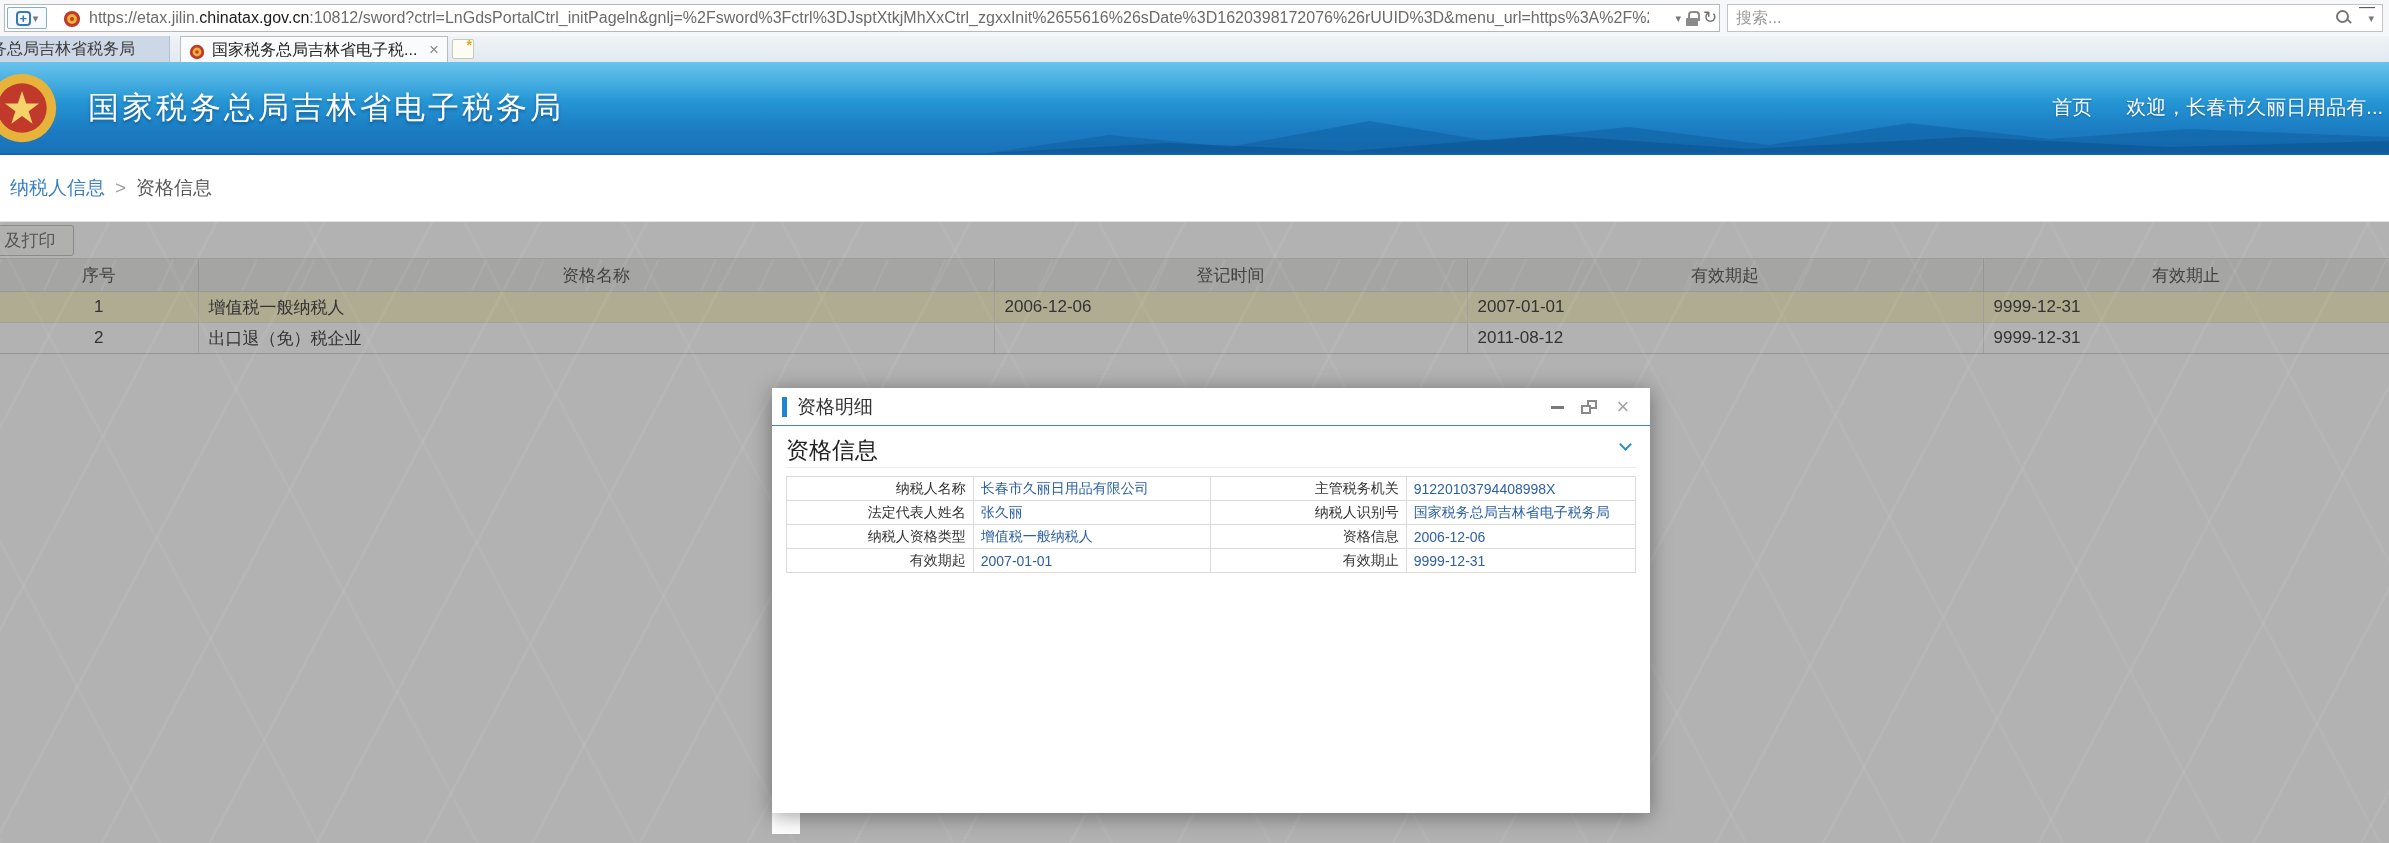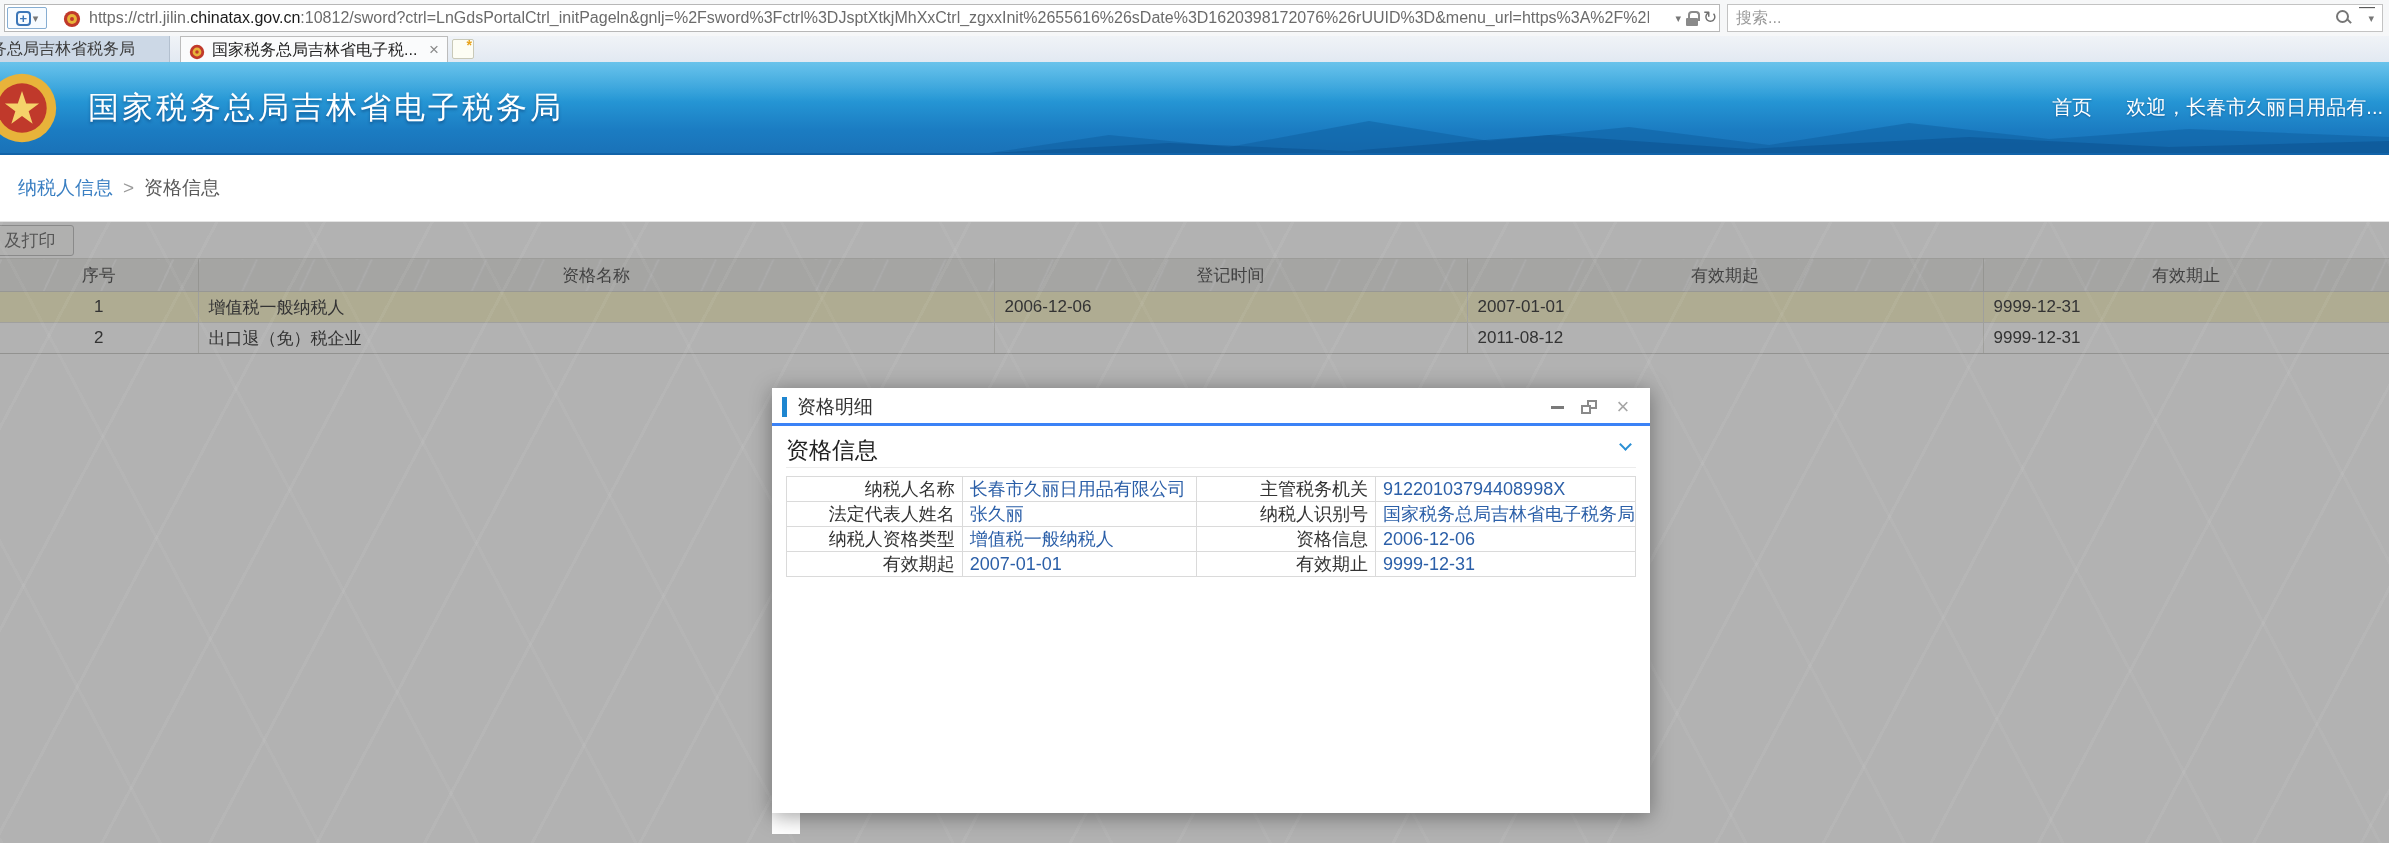--- a/index.html
+++ b/index.html
@@ -69,21 +69,21 @@
   .emblem { position:absolute; left:-16px; top:8px; width:76px; height:76px; }
   .banner-title { position:relative; margin-left:88px; color:#fff; font-size:31px; font-weight:normal;
     letter-spacing:3px; text-shadow:0 2px 3px rgba(0,40,90,.45); }
   .banner-right { position:absolute; right:6px; top:0; height:100%; display:flex;
     align-items:center; gap:34px; color:#fff; font-size:20px; white-space:nowrap;
     text-shadow:0 1px 2px rgba(0,40,90,.4); }
   .home-link { color:#fff; text-decoration:none; }
 
   
   .breadcrumb { position:absolute; left:0; top:155px; width:2389px; height:67px; background:#fff;
-    border-bottom:1px solid #e3e3e3; display:flex; align-items:center; padding-left:18px;
+    border-bottom:1px solid #e3e3e3; display:flex; align-items:center; padding-left:10px;
     font-size:19px; gap:10px; }
   .bc-parent { color:#3a7fc2; text-decoration:none; }
   .bc-sep { color:#9a9a9a; }
   .bc-cur { color:#5a5a5a; }
 
   
   .content { position:absolute; left:0; top:222px; width:2389px; height:621px; background:#fff;
     overflow:hidden; }
   .print-btn { position:absolute; left:-14px; top:3px; width:88px; height:31px;
     background:#fcfcfb; border:1px solid #c6c6c6; border-radius:3px; color:#7a7a7a;
@@ -102,36 +102,36 @@
   .qual-table tbody tr:last-child td { border-bottom:1px solid #d2d2ce; }
   .dim { position:absolute; left:0; top:0; width:100%; height:100%;
     background-color:rgba(0,0,0,0.30);
     background-image:repeating-linear-gradient(118deg,rgba(255,255,255,.055) 0 3px,transparent 3px 95px),
       repeating-linear-gradient(62deg,rgba(255,255,255,.04) 0 3px,transparent 3px 140px);
     z-index:5; }
 
   
   .modal { position:absolute; left:772px; top:388px; width:878px; height:425px; background:#fff;
     z-index:10; box-shadow:0 3px 20px rgba(0,0,0,.38); }
-  .modal-titlebar { position:relative; height:38px; border-bottom:3px solid #3b82f6; }
+  .modal-titlebar { position:relative; height:38px; border-bottom:1px solid #3b82f6; }
   .accent { position:absolute; left:10px; top:9px; width:5px; height:20px; background:#1e86d0; }
   .modal-title { position:absolute; left:25px; top:0; line-height:38px; font-size:19px; color:#333; }
   .mc { position:absolute; top:0; height:38px; display:flex; align-items:center; justify-content:center; }
   .mc.min { right:84px; width:18px; } .mc.min b { width:13px; height:3px; background:#7a7a7a; }
   .mc.ico-restore { right:52px; width:18px; }
   .ico-restore b { position:absolute; right:1px; top:12px; width:10px; height:9px; border:2px solid #8a8a8a; }
   .ico-restore i { position:absolute; left:1px; top:17px; width:10px; height:9px; border:2px solid #8a8a8a; background:#fff; }
   .mc.close { right:18px; width:18px; color:#a5a5a5; font-size:22px; }
   .modal-body { padding:0 14px; }
   .section-head { position:relative; height:42px; border-bottom:1px solid #ececec; }
   .section-title { position:absolute; left:0; top:9px; font-size:23px; color:#222; font-weight:500; }
   .chev { position:absolute; right:6px; top:14px; width:9px; height:9px;
     border-right:2px solid #2a8fd4; border-bottom:2px solid #2a8fd4; transform:rotate(45deg); }
   .detail-table { width:100%; margin-top:8px; border-collapse:collapse; border:1px solid #c6c6c6; }
-  .detail-table td { height:24px; border:1px solid #dadada; font-size:18px; white-space:nowrap; overflow:hidden; }
+  .detail-table td { height:24px; border:1px solid #dadada; font-size:14px; white-space:nowrap; overflow:hidden; }
   .detail-table td.lbl { text-align:right; color:#333; padding-right:7px; }
   .detail-table td.val { text-align:left; color:#2b5fa8; padding-left:7px; }
   .w1{width:22%;} .w2{width:28%;} .w3{width:23%;} .w4{width:27%;}
   .corner-artifact { position:absolute; left:772px; top:813px; width:28px; height:21px;
     background:#fff; z-index:9; }
 </style>
 </head>
 <body>
 
 <div class="screen">
@@ -142,21 +142,21 @@
         <span class="ico-shieldplus">+</span>
         <span class="caret">▾</span>
       </span>
       <span class="favicon">
         <svg viewBox="0 0 20 20" width="18" height="18">
             <circle cx="10" cy="10" r="9" fill="#c0392b"></circle>
             <circle cx="10" cy="10" r="5.5" fill="#e8b33a"></circle>
             <circle cx="10" cy="10" r="2.2" fill="#c0392b"></circle>
           </svg>
       </span>
-      <span class="url"><span class="u1">https://ctrl.jilin.</span><span class="u2">chinatax.gov.cn</span><span class="u1">:10812/sword?ctrl=LnGdsPortalCtrl_initPageln&amp;gnlj=%2Fsword%3Fctrl%3DJsptXtkjMhXxCtrl_zgxxInit%2655616%26sDate%3D1620398172076%26rUUID%3D&amp;menu_url=https%3A%2F%2Fetax.jilin.chinatax.gov.cn%3A10812%2Fsword%3Fctrl%3DLnGds</span></span>
+      <span class="url"><span class="u1">https://etax.jilin.</span><span class="u2">chinatax.gov.cn</span><span class="u1">:10812/sword?ctrl=LnGdsPortalCtrl_initPageln&amp;gnlj=%2Fsword%3Fctrl%3DJsptXtkjMhXxCtrl_zgxxInit%2655616%26sDate%3D1620398172076%26rUUID%3D&amp;menu_url=https%3A%2F%2Fetax.jilin.chinatax.gov.cn%3A10812%2Fsword%3Fctrl%3DLnGds</span></span>
       <span class="addr-caret caret">▾</span>
       <span class="ico-lock"></span>
       <span class="ico-refresh">↻</span>
     </div>
     <div class="searchbox">
       <input class="search-input" placeholder="搜索..." style="">
       <span class="ico-search"></span>
       <span class="caret">▾</span>
     </div>
     <span class="win-min">—</span>

